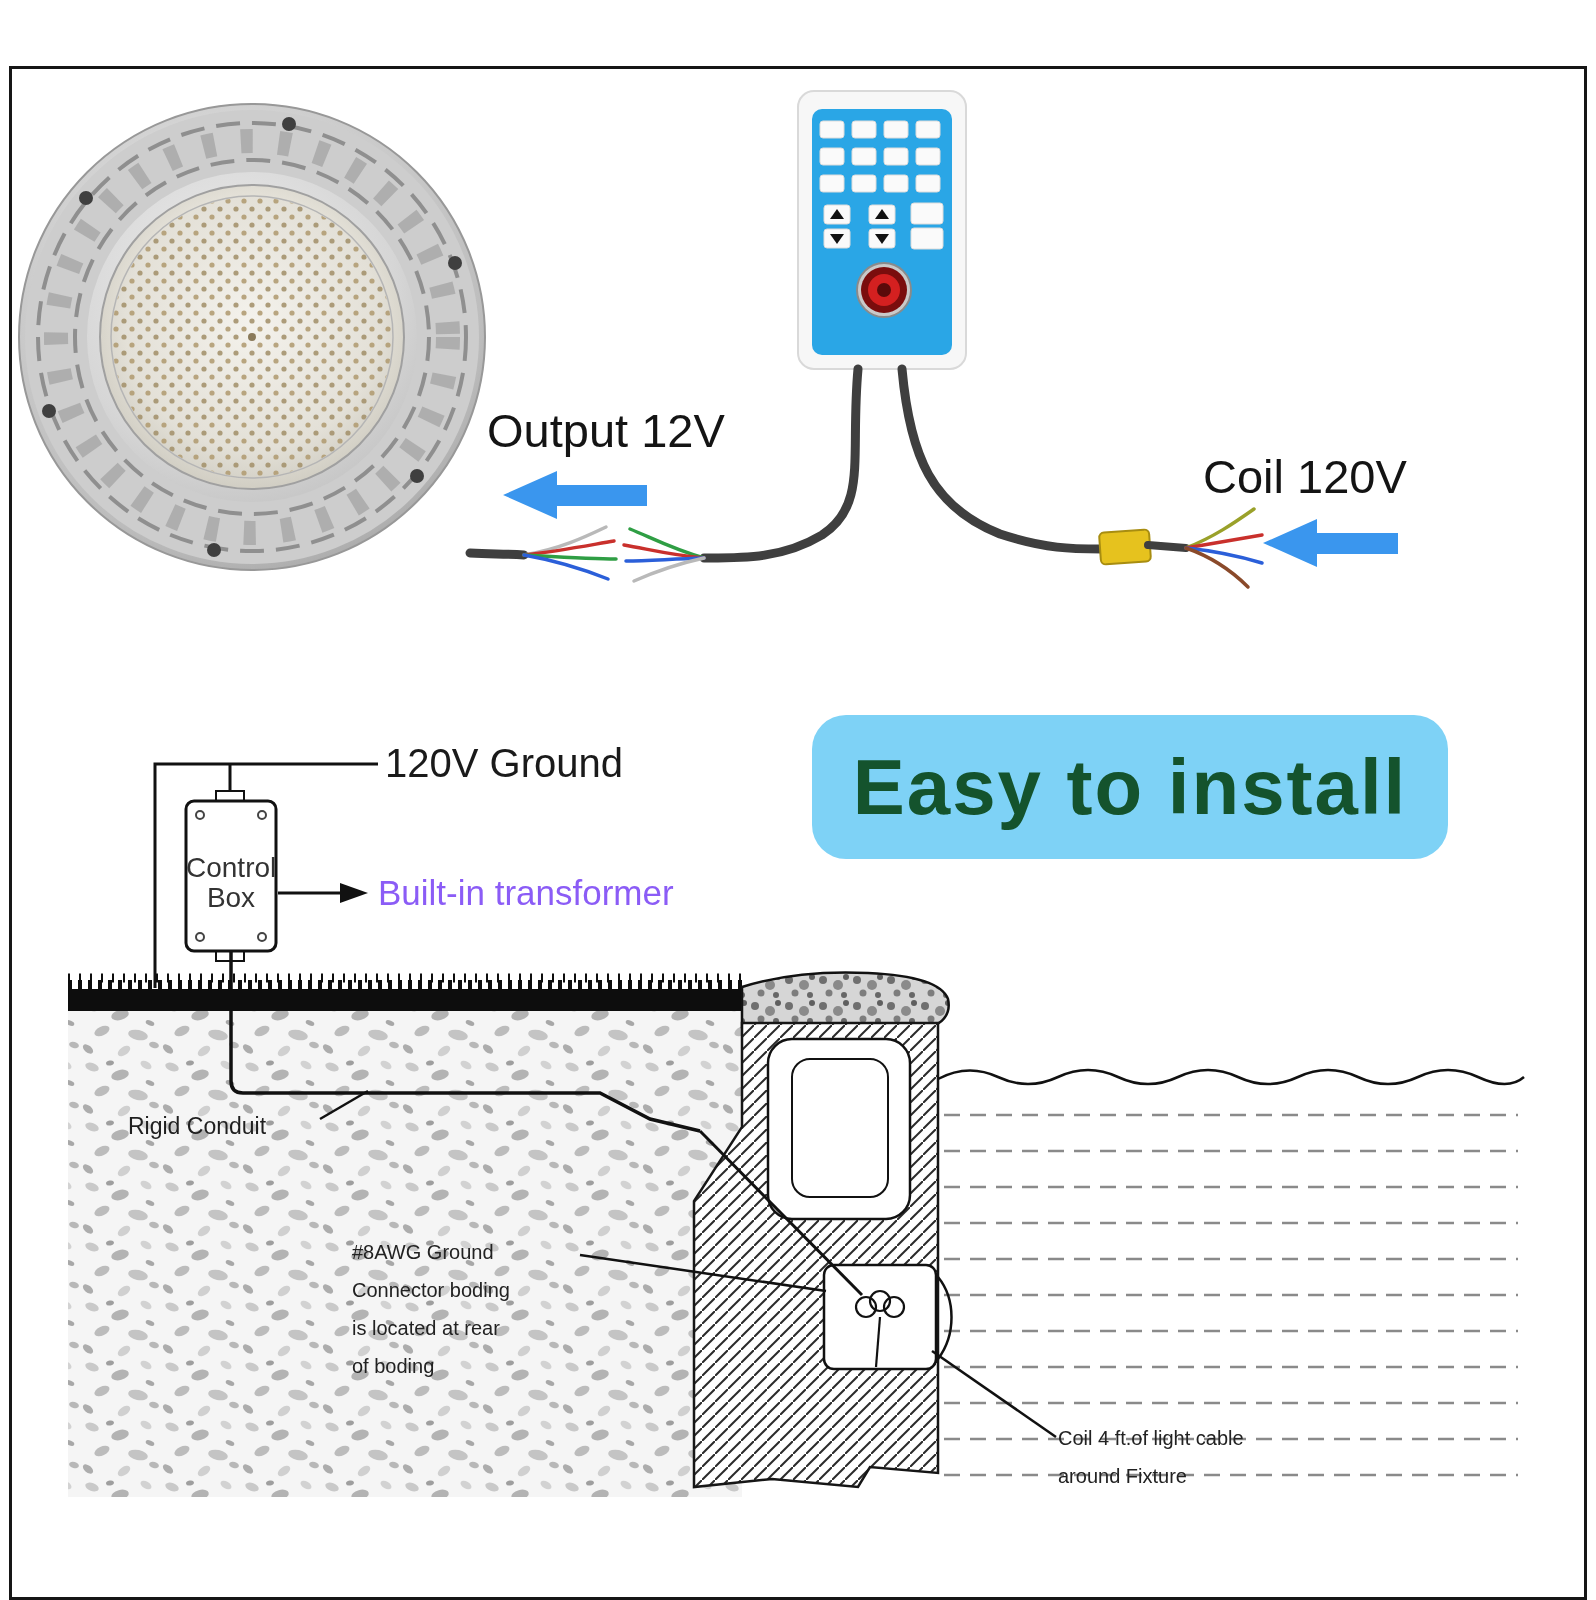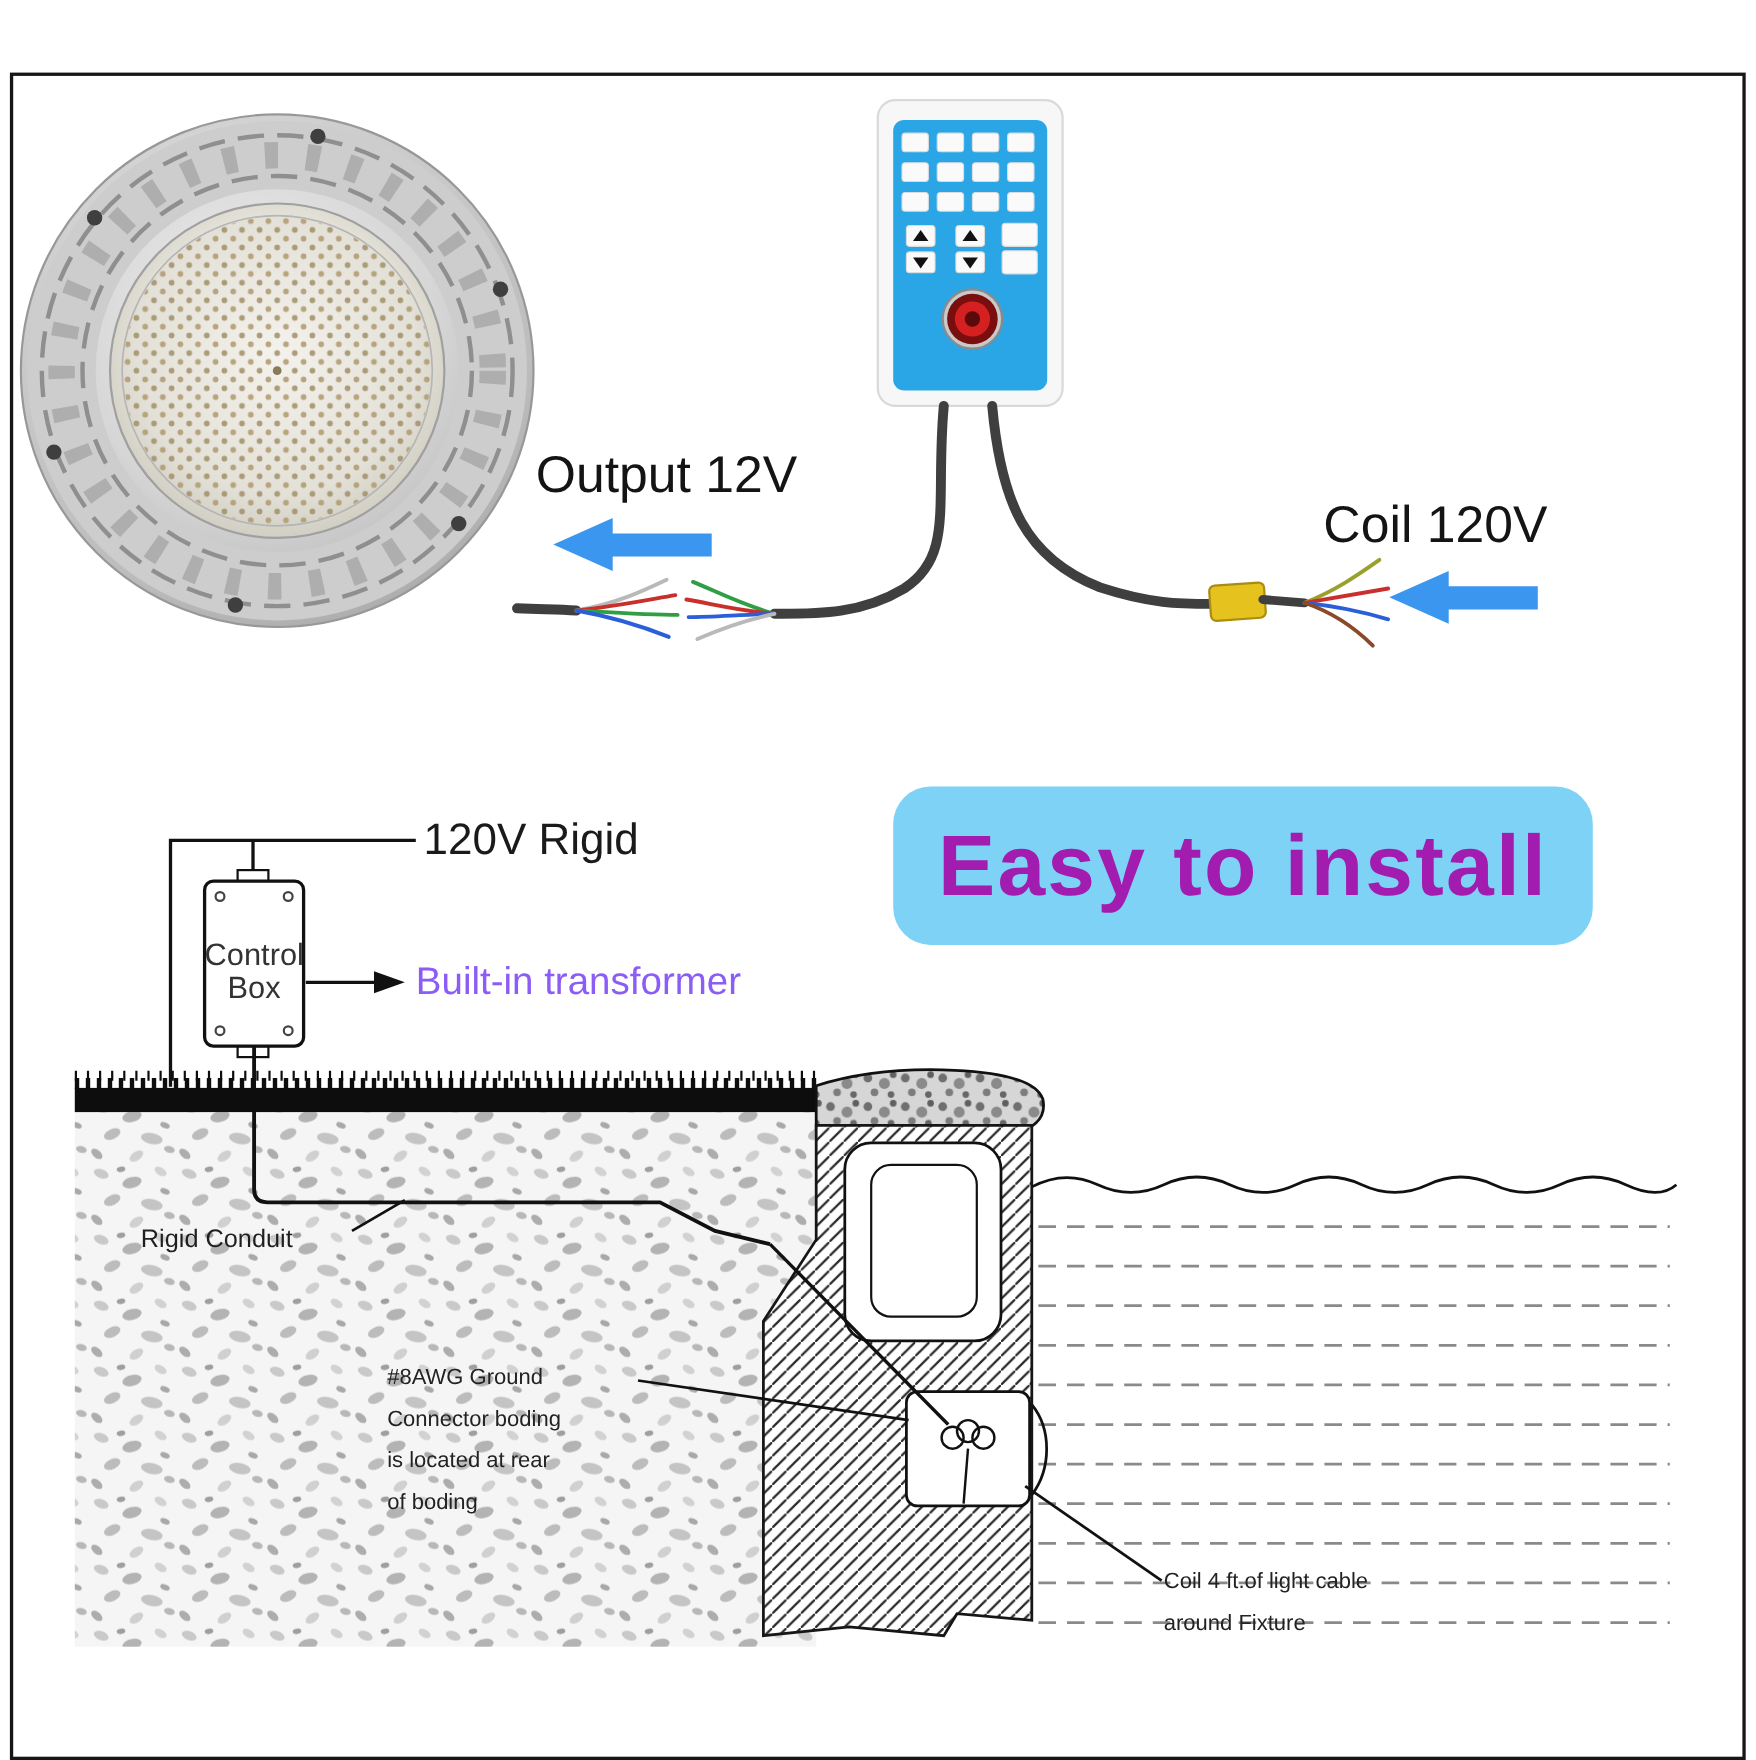--- a/index.html
+++ b/index.html
@@ -5,21 +5,21 @@
   html,body{margin:0;padding:0;background:#ffffff;}
   .canvas{position:relative;width:1596px;height:1600px;background:#ffffff;overflow:hidden;
           font-family:"Liberation Sans",sans-serif;color:#151515;margin-top:37px;}
   .frame{position:absolute;left:9px;top:29px;width:1572px;height:1528px;
          border:3px solid #161616;pointer-events:none;}
   .art{position:absolute;left:0;top:0;width:1596px;height:1600px;}
   .abs{position:absolute;white-space:nowrap;}
   .lbl-big{font-size:47px;color:#141414;}
   .banner{position:absolute;left:812px;top:678px;width:636px;height:144px;border-radius:34px;
           background:#7ed2f6;display:flex;align-items:center;justify-content:center;}
-  .banner-text{font-size:78px;font-weight:bold;color:#a21caf;letter-spacing:2px;}
+  .banner-text{font-size:78px;font-weight:bold;color:#14532d;letter-spacing:2px;}
   .supply{font-size:40px;color:#1a1a1a;}
   .transformer{font-size:35px;color:#8b5cf6;}
   .cbox-label{position:absolute;left:186px;top:816px;width:90px;text-align:center;
               font-size:28px;color:#333;line-height:30px;}
   .conduit-lbl{font-size:23px;color:#1f1f1f;}
   .note{position:absolute;font-size:20px;line-height:38px;color:#222;}
 </style>
 </head>
 <body>
 
@@ -226,21 +226,21 @@
     </g>
   </svg>
 
   <div class="abs lbl-big" style="left:487px;top:366px;">Output 12V</div>
   <div class="abs lbl-big" style="left:1203px;top:412px;">Coil 120V</div>
 
   <div class="banner">
     <span class="banner-text">Easy to install</span>
   </div>
 
-  <div class="abs supply" style="left:385px;top:704px;">120V Rigid</div>
+  <div class="abs supply" style="left:385px;top:704px;">120V Ground</div>
 
   <div class="cbox-label">
     <div>Control</div>
     <div>Box</div>
   </div>
 
   <div class="abs transformer" style="left:378px;top:836px;">Built-in transformer</div>
 
   <div class="abs conduit-lbl" style="left:128px;top:1076px;">Rigid Conduit</div>
 

